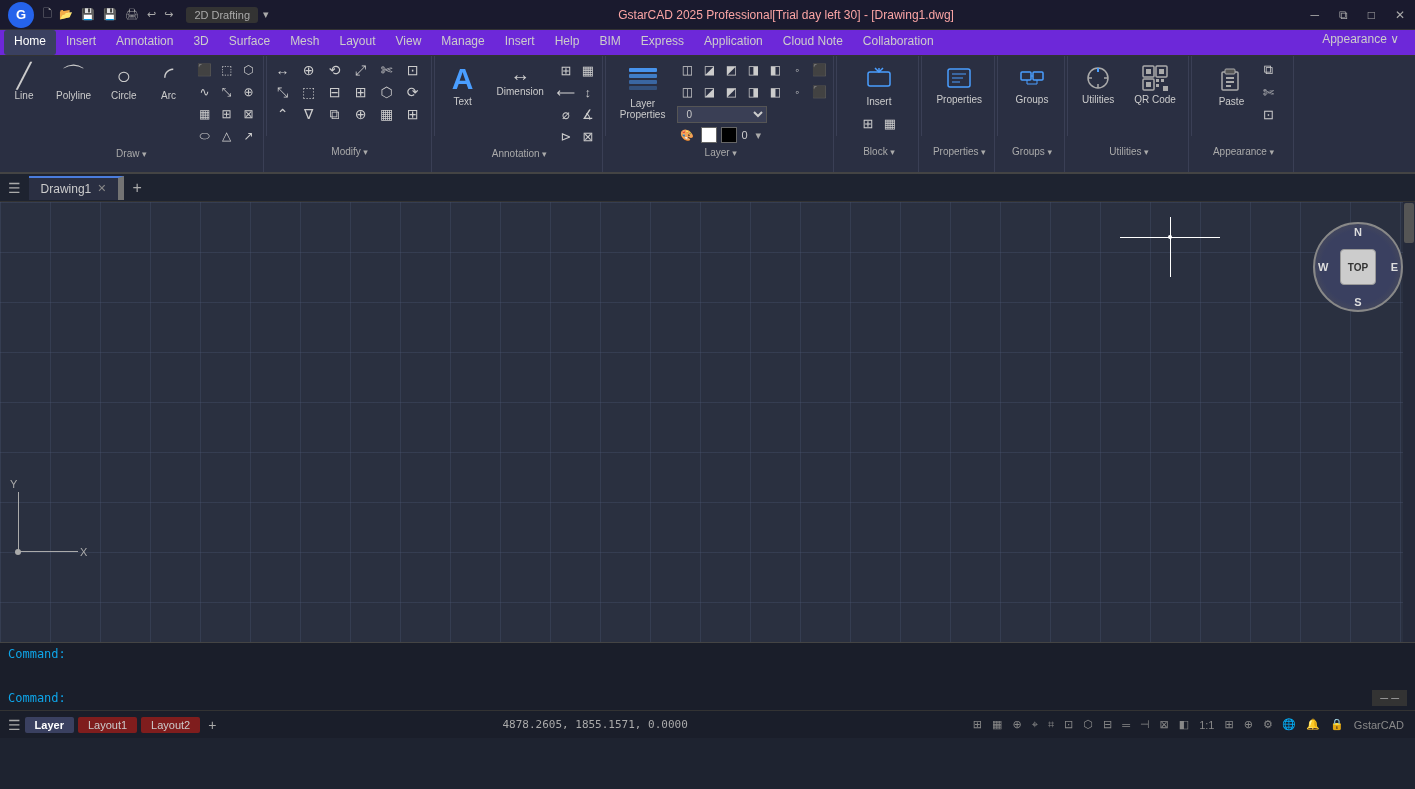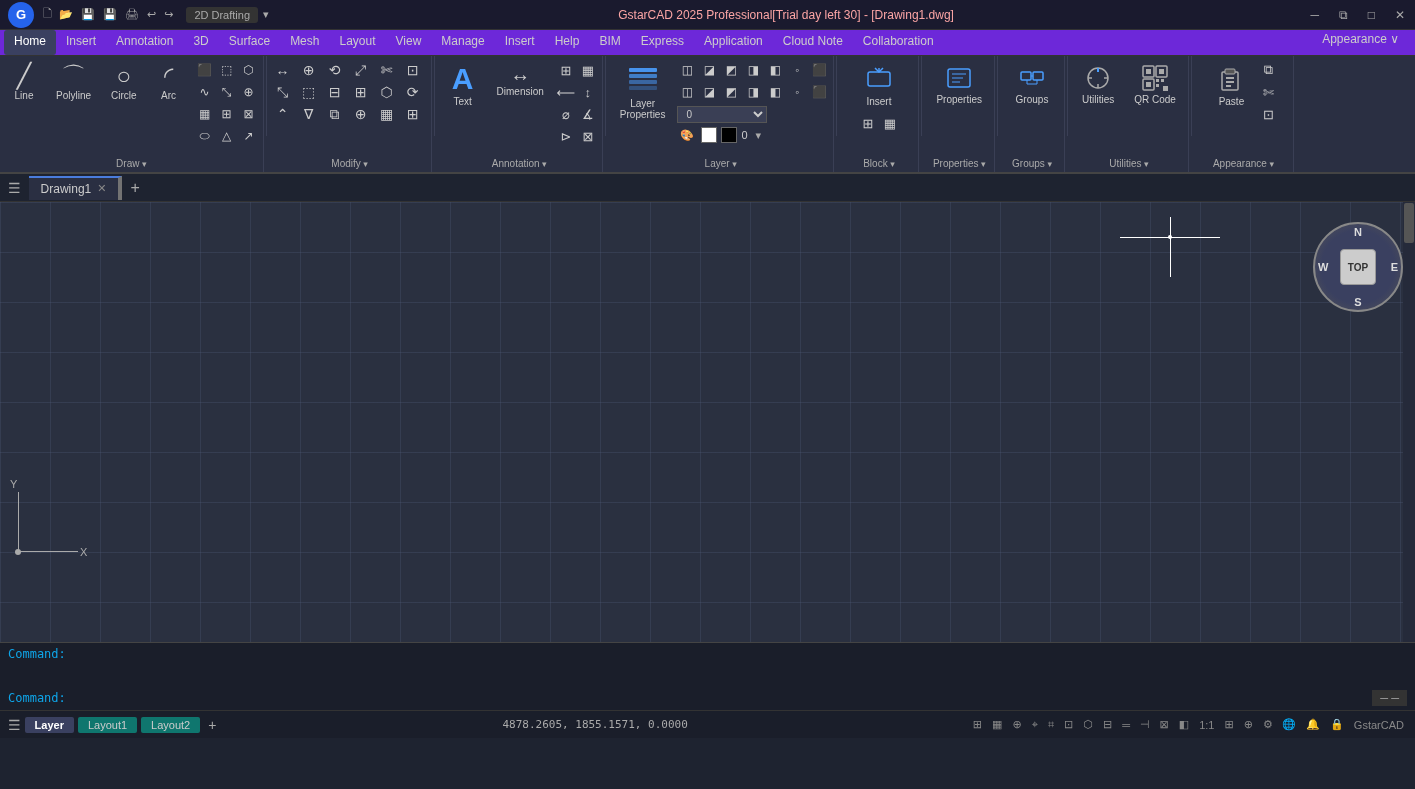--- a/index.html
+++ b/index.html
@@ -28,38 +28,38 @@
     #menubar .appearance-btn { margin-left: auto; margin-right: 8px; color: #ccc; font-size: 12px; cursor: pointer; padding: 2px 8px; }
 
     
     #ribbon {
       height: 118px; background: #2a2f42; border-bottom: 2px solid #444; display: flex; align-items: stretch;
     }
     .ribbon-section {
       display: flex; flex-direction: column; align-items: center; border-right: 1px solid #3a3f55; padding: 4px 4px 0 4px; min-width: 60px;
     }
     .ribbon-section-content { display: flex; align-items: flex-start; gap: 2px; flex: 1; }
-    .ribbon-section-label { font-size: 10px; color: #aaa; margin-top: 2px; padding-bottom: 3px; text-align: right; cursor: pointer; }
+    .ribbon-section-label { font-size: 10px; color: #aaa; margin-top: 2px; padding-bottom: 15px; text-align: right; cursor: pointer; }
     .ribbon-section-label::after { content: ' ▾'; font-size: 9px; }
     .ribbon-row { display: flex; align-items: center; gap: 2px; }
 
     
     .big-btn { display: flex; flex-direction: column; align-items: center; justify-content: center; padding: 4px 8px; cursor: pointer; border-radius: 3px; color: #ccc; min-width: 48px; }
     .big-btn .icon { font-size: 28px; line-height: 1; }
     .big-btn .label { font-size: 10px; color: #ccc; text-align: center; margin-top: 2px; }
     .layer-dropdown { background: #3a3f55; border: 1px solid #555; color: #ccc; padding: 1px 4px; font-size: 10px; min-width: 90px; cursor: pointer; }
     .color-swatch { width: 16px; height: 16px; background: white; border: 1px solid #666; cursor: pointer; }
     .color-swatch.black { background: #000; }
 
     
     #tabbar {
       height: 28px; background: #1e2330; display: flex; align-items: center; border-bottom: 1px solid #333;
     }
     #tabbar .hamburger { padding: 4px 8px; color: #aaa; cursor: pointer; font-size: 14px; }
-    #tabbar .tab { display: flex; align-items: center; gap: 6px; padding: 4px 12px; background: #2a2f42; color: #ccc; font-size: 12px; cursor: pointer; border-right: 4px solid #737373; border-top: 2px solid #4a7cdc; }
+    #tabbar .tab { display: flex; align-items: center; gap: 6px; padding: 4px 12px; background: #2a2f42; color: #ccc; font-size: 12px; cursor: pointer; border-right: 6px solid #737373; border-top: 2px solid #4a7cdc; }
     #tabbar .tab .close-tab { color: #888; font-size: 11px; cursor: pointer; }
     #tabbar .add-tab { padding: 4px 8px; color: #aaa; cursor: pointer; font-size: 16px; }
 
     
     #canvas-area {
       position: relative; background: #2a3040;
       width: 1415px; height: 440px;
       background-image: 
         linear-gradient(rgba(80,90,120,0.3) 1px, transparent 1px),
         linear-gradient(90deg, rgba(80,90,120,0.3) 1px, transparent 1px);
@@ -110,21 +110,21 @@
     .command-input-row { display: flex; align-items: center; }
     .command-input { background: #1a1e2a; border: none; color: #aaa; font-family: monospace; font-size: 12px; flex: 1; outline: none; }
 
     
     #statusbar {
       height: 28px; background: #1a1e2a; border-top: 1px solid #333; display: flex; align-items: center; justify-content: space-between; padding: 0 8px;
     }
     #statusbar .left { display: flex; align-items: center; gap: 4px; }
     #statusbar .left .hamburger { color: #aaa; cursor: pointer; font-size: 14px; }
     #statusbar .layout-tabs { display: flex; gap: 4px; }
-    #statusbar .layout-tab { padding: 2px 10px; background: #0f766e; color: #ccc; font-size: 11px; cursor: pointer; border-radius: 2px; }
+    #statusbar .layout-tab { padding: 2px 10px; background: #7f1d1d; color: #ccc; font-size: 11px; cursor: pointer; border-radius: 2px; }
     #statusbar .layout-tab.active { background: #3a4060; color: white; font-weight: bold; }
     #statusbar .add-layout { color: #aaa; cursor: pointer; font-size: 14px; padding: 0 4px; }
     #statusbar .coords { color: #aaa; font-size: 11px; font-family: monospace; }
     #statusbar .right { display: flex; align-items: center; gap: 4px; }
     #statusbar .right span { color: #888; font-size: 11px; cursor: pointer; padding: 1px 3px; }
     #statusbar .gstarcad-label { color: #aaa; font-size: 11px; }
 
     
     #vscrollbar { position: absolute; right: 0; top: 0; width: 12px; height: 440px; background: #252a3a; }
     #vscrollbar .thumb { width: 10px; height: 40px; background: #555; margin: 1px auto; border-radius: 2px; }

